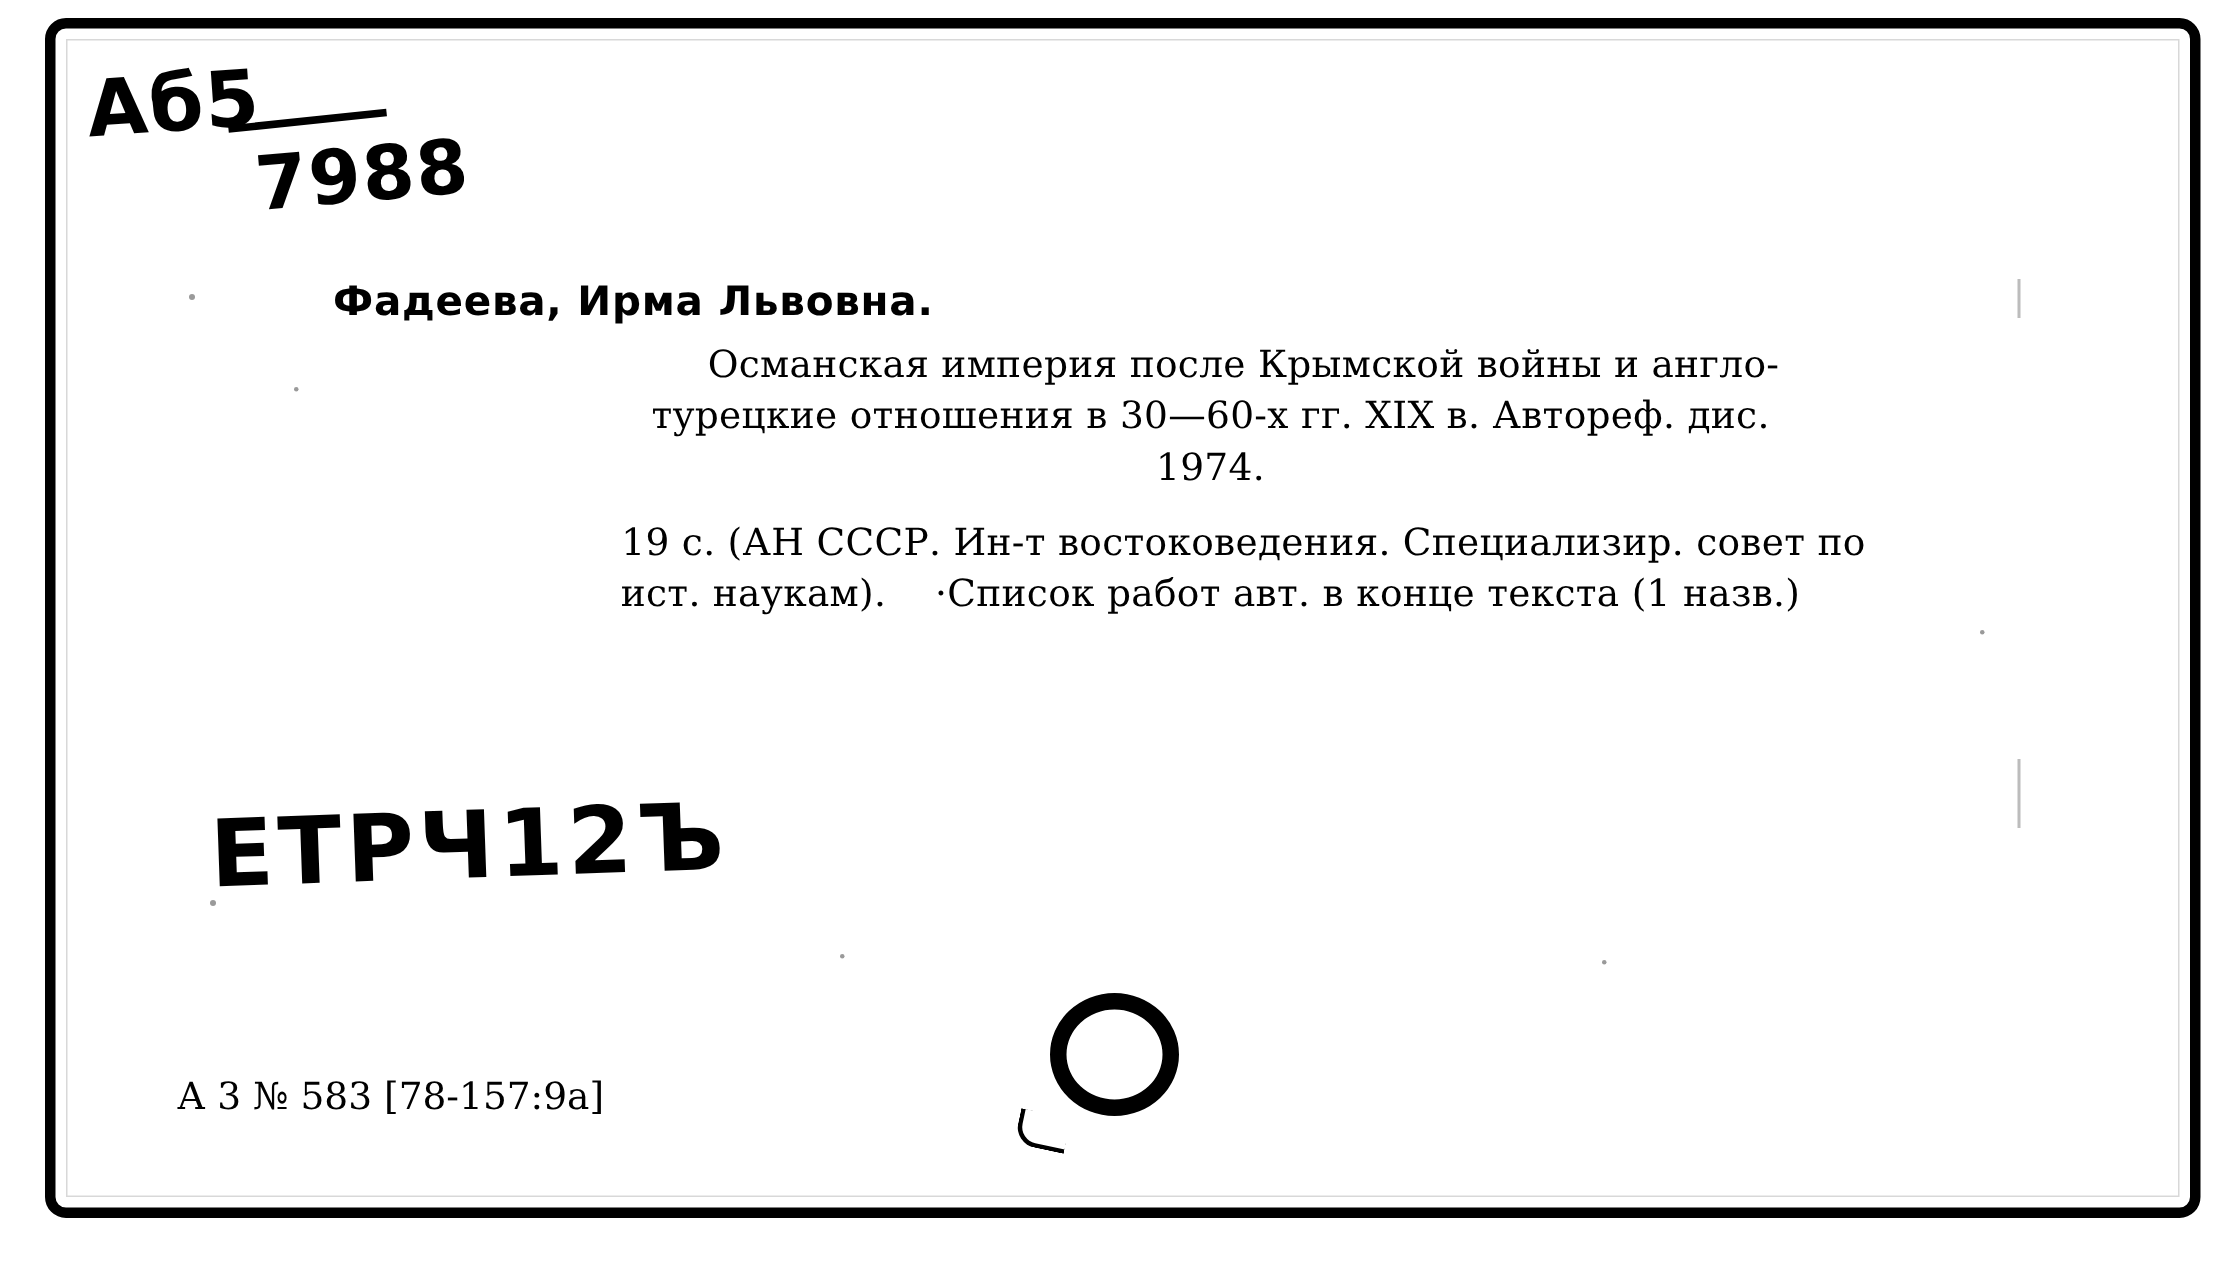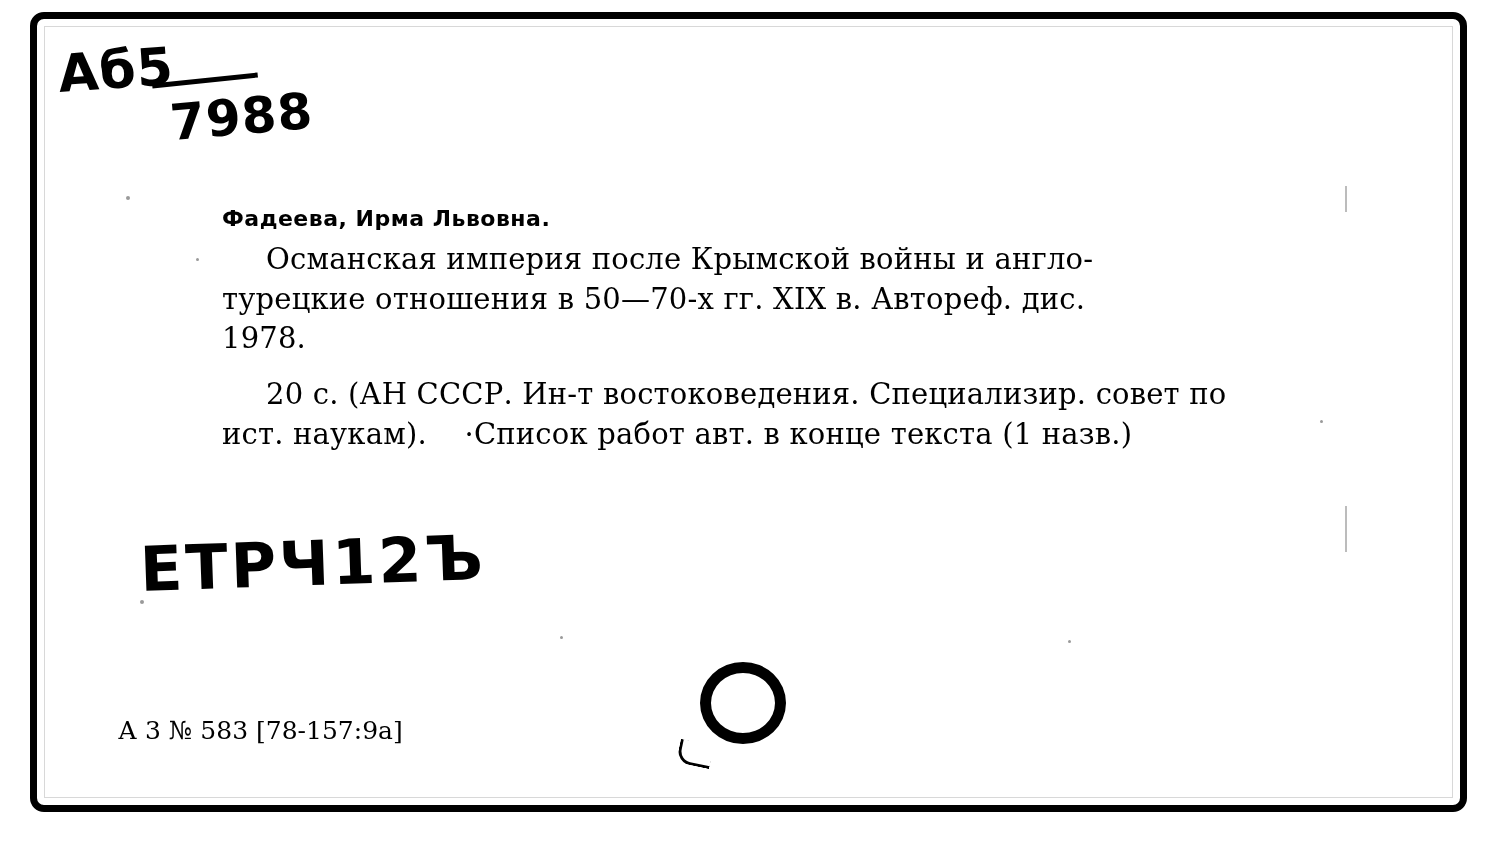--- a/index.html
+++ b/index.html
@@ -78,31 +78,31 @@
   
   .biblio {
     position: absolute;
     left: 222px;
     top: 186px;
     width: 1170px;
   }
   .author-line {
     font-family: "DejaVu Sans", sans-serif;
     font-weight: 700;
-    font-size: 22px;
+    font-size: 27px;
     letter-spacing: 0.5px;
     margin-bottom: 9px;
-    margin-top: 20px;
   }
   .body-line {
     font-family: "DejaVu Serif", serif;
-    font-size: 29px;
+    font-size: 25px;
     line-height: 1.37;
     white-space: pre;
     letter-spacing: 0.2px;
+    text-align: center;
   }
   .indent {
     padding-left: 44px;
   }
   .gap {
     height: 16px;
   }
 
   
   .registry {
@@ -170,24 +170,24 @@
   <div class="vbar" style="left:1345px;top:506px;height:46px;"></div>
   <div class="vbar" style="left:1345px;top:186px;height:26px;"></div>
 
   <div class="handwriting" id="hw-class">Аб5</div>
   <div id="hw-rule"></div>
   <div class="handwriting" id="hw-number">7988</div>
 
   <div class="biblio">
     <div class="author-line">Фадеева, Ирма Львовна.</div>
     <div class="body-line indent">Османская империя после Крымской войны и англо-</div>
-    <div class="body-line">турецкие отношения в 50—70-х гг. XIX в. Автореф. дис.</div>
-    <div class="body-line">1978.</div>
+    <div class="body-line">турецкие отношения в 30—60-х гг. XIX в. Автореф. дис.</div>
+    <div class="body-line">1974.</div>
     <div class="gap"></div>
-    <div class="body-line indent">20 с. (АН СССР. Ин-т востоковедения. Специализир. совет по</div>
+    <div class="body-line indent">19 с. (АН СССР. Ин-т востоковедения. Специализир. совет по</div>
     <div class="body-line">ист. наукам).    ·Список работ авт. в конце текста (1 назв.)</div>
   </div>
 
   <div class="handwriting" id="hw-code">ЕТРЧ12Ъ</div>
 
   <div class="registry">
     <div class="r2">А 3 № 583 [78-157:9а]</div>
     
   </div>
 

